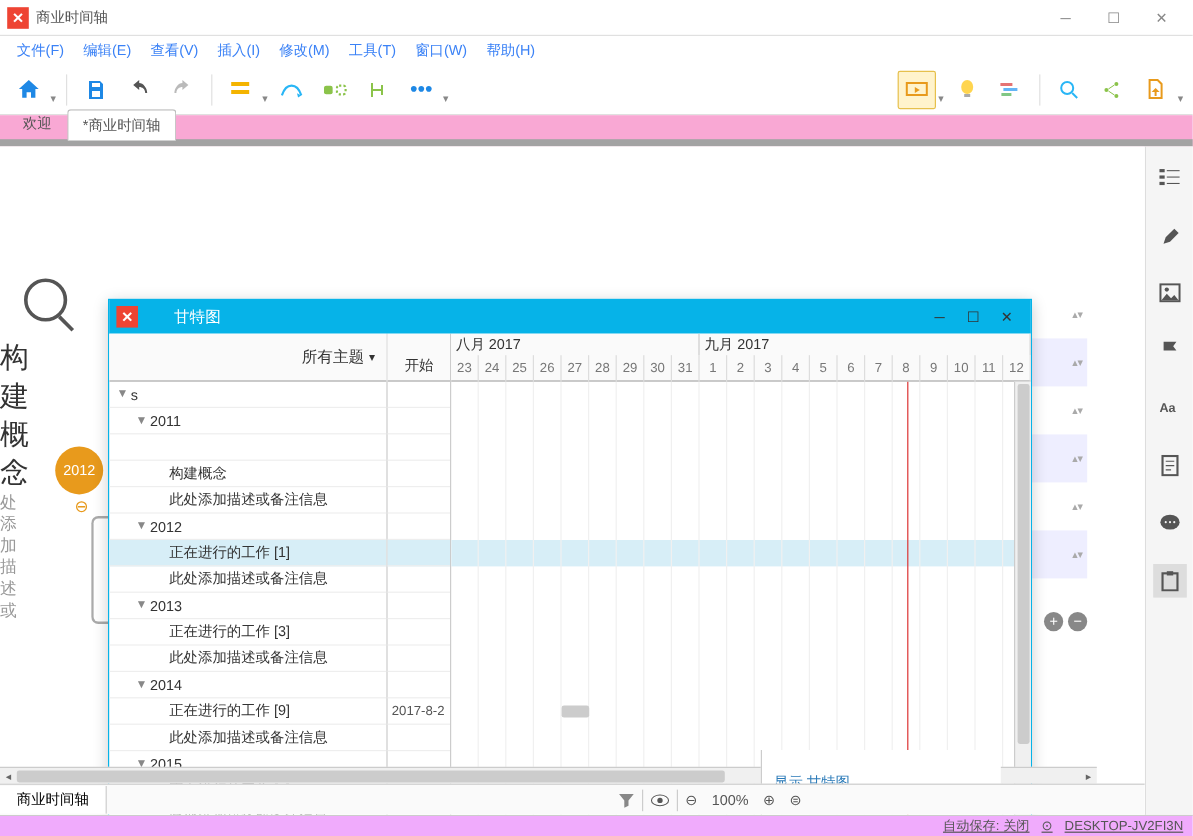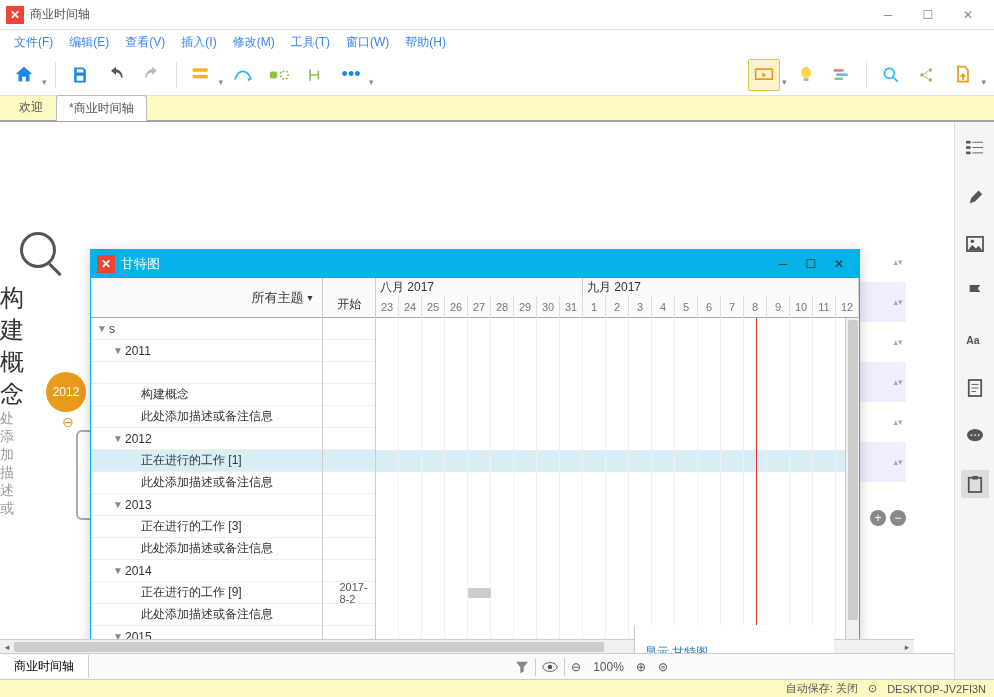--- a/index.html
+++ b/index.html
@@ -17,21 +17,21 @@
 
 
 .toolbar { height: 42px; display: flex; align-items: center; padding: 0 8px; border-bottom: 1px solid #e0e0e0; gap: 4px; }
 .toolbar .tbtn { width: 32px; height: 32px; display: flex; align-items: center; justify-content: center; cursor: pointer; border-radius: 2px; }
 .toolbar .sep { width: 1px; height: 26px; background: #e0e0e0; margin: 0 4px; }
 .toolbar .tbtn.active { background: #fff3cc; border: 1px solid #e6c04c; }
 .toolbar .spacer { flex: 1; }
 .toolbar .dd { font-size: 9px; color: #888; margin-left: -2px; align-self: flex-end; padding-bottom: 8px; }
 
 
-.tabs { height: 26px; display: flex; align-items: flex-end; padding: 0 6px; border-bottom: 2px solid #a3a3a3; background: #fef9c3; }
+.tabs { height: 26px; display: flex; align-items: flex-end; padding: 0 6px; border-bottom: 6px solid #a3a3a3; background: #f9a8d4; }
 .tabs .tab { padding: 4px 12px; border: 1px solid transparent; border-bottom: none; color: #555; cursor: pointer; }
 .tabs .tab.active { background: #fff; border-color: #bbb; border-radius: 3px 3px 0 0; position: relative; top: 1px; }
 
 
 .main { display: flex; height: calc(697px - 30px - 24px - 42px - 26px - 18px); position: relative; }
 .canvas-area { flex: 1; position: relative; background: #fff; overflow: hidden; }
 .right-sidebar { width: 40px; background: #f5f5f5; display: flex; flex-direction: column; align-items: center; padding-top: 12px; gap: 20px; border-left: 1px solid #ddd; }
 .right-sidebar .sbtn { width: 28px; height: 28px; display: flex; align-items: center; justify-content: center; cursor: pointer; color: #4d7c0f; }
 .right-sidebar .sbtn.active { background: #ddd; }
 
@@ -41,35 +41,35 @@
 .bg-title { font-size: 24px; color: #333; }
 .bg-sub { font-size: 14px; color: #999; }
 .bg-year { width: 40px; height: 40px; border-radius: 50%; background: #e89a1c; color: #fff; display: flex; align-items: center; justify-content: center; font-size: 12px; }
 .bg-mag { width: 36px; height: 36px; border: 3px solid #555; border-radius: 50%; position: relative; }
 .bg-mag::after { content: ''; position: absolute; width: 16px; height: 3px; background: #555; bottom: -6px; right: -10px; transform: rotate(45deg); }
 
 
 .gantt { position: absolute; left: 90px; top: 127px; width: 770px; height: 470px; background: #fff; border: 1px solid #06b3e8; box-shadow: 0 3px 12px rgba(0,0,0,0.2); display: flex; flex-direction: column; }
 .gantt-title { height: 28px; background: #06b3e8; color: #fff; display: flex; align-items: center; padding: 0 6px; }
 .gantt-title .g-icon { width: 18px; height: 18px; background: #e43; color: #fff; display: flex; align-items: center; justify-content: center; font-weight: bold; margin-right: 6px; }
-.gantt-title .g-title { flex: 1; font-size: 13px; }
+.gantt-title .g-title { flex: 1; font-size: 13px; margin-left: 24px; }
 .gantt-title .g-btn { width: 28px; height: 24px; display: flex; align-items: center; justify-content: center; cursor: pointer; color: #333; }
 .gantt-body { flex: 1; display: flex; overflow: hidden; }
 .gantt-left { width: 248px; display: flex; flex-direction: column; border-right: 1px solid #ccc; }
 .gantt-left-head { height: 40px; border-bottom: 1px solid #aaa; display: flex; align-items: center; justify-content: flex-end; padding: 0 10px; color: #333; gap: 4px; font-size: 13px; background: #fafafa; }
 .gantt-left-body { flex: 1; overflow: hidden; }
 .tree-row { height: 22px; display: flex; align-items: center; padding-left: 4px; border-bottom: 1px solid #eee; cursor: pointer; color: #333; font-size: 12px; }
 .tree-row.sel { background: #d7eef7; }
 .tree-arrow { width: 10px; color: #888; font-size: 10px; display: inline-block; margin-right: 2px; }
 .gantt-left-scroll { height: 14px; background: #f0f0f0; border-top: 1px solid #ccc; position: relative; }
 
 .gantt-mid { width: 56px; display: flex; flex-direction: column; border-right: 1px solid #ccc; }
 .gantt-mid-head { height: 40px; border-bottom: 1px solid #aaa; display: flex; align-items: flex-end; justify-content: center; padding-bottom: 4px; font-size: 12px; color: #333; background: #fafafa; }
 .gantt-mid-body { flex: 1; }
-.mid-row { height: 22px; border-bottom: 1px solid #eee; font-size: 11px; color: #555; padding-left: 16px; display: flex; align-items: center; overflow: hidden; }
+.mid-row { height: 22px; border-bottom: 1px solid #eee; font-size: 11px; color: #555; padding-left: 3px; display: flex; align-items: center; overflow: hidden; }
 .mid-row.sel { background: #d7eef7; }
 
 .gantt-right { flex: 1; display: flex; flex-direction: column; position: relative; }
 .gantt-right-head { height: 40px; border-bottom: 1px solid #aaa; background: #fafafa; }
 .month-row { height: 18px; display: flex; }
 .month-cell { border-right: 1px solid #ccc; font-size: 12px; color: #333; padding-left: 4px; display: flex; align-items: center; }
 .day-row { height: 22px; display: flex; }
 .day-cell { width: 23px; border-right: 1px solid #ddd; font-size: 11px; color: #777; display: flex; align-items: center; justify-content: center; }
 .gantt-right-body { flex: 1; position: relative; overflow: hidden; }
 .grid-col { position: absolute; top: 0; bottom: 0; border-right: 1px solid #f0f0f0; }
@@ -91,21 +91,21 @@
 .hscroll .thumb { position: absolute; top: 2px; height: 10px; background: #ccc; border-radius: 2px; }
 
 .bottombar { height: 26px; display: flex; align-items: center; border-top: 1px solid #ccc; background: #fafafa; }
 .sheet-tab { padding: 3px 14px; border-right: 1px solid #ccc; background: #fff; font-size: 12px; cursor: pointer; }
 .bottombar .bflex { flex: 1; }
 .bottombar .bctl { padding: 0 6px; color: #555; display: flex; align-items: center; gap: 4px; cursor: pointer; }
 .links-col { position: absolute; left: 634px; bottom: 0; width: 200px; height: 54px; border-left: 1px solid #ccc; background: #fff; display: flex; flex-direction: column; justify-content: center; gap: 4px; padding-left: 10px; }
 .links-col a { color: #2a7ab8; font-size: 12px; text-decoration: none; cursor: pointer; }
 
 
-.statusbar { height: 18px; background: #fef9c3; border-top: 1px solid #ccc; display: flex; align-items: center; justify-content: flex-end; padding: 0 8px; font-size: 11px; color: #555; gap: 10px; }
+.statusbar { height: 18px; background: #f0abfc; border-top: 1px solid #ccc; display: flex; align-items: center; justify-content: flex-end; padding: 0 8px; font-size: 11px; color: #555; gap: 10px; text-decoration: underline; }
 </style>
 </head>
 <body>
 
 <div class="titlebar">
   <div class="app-icon">✕</div>
   <div class="title">商业时间轴</div>
   <div class="win-btn">─</div>
   <div class="win-btn">☐</div>
   <div class="win-btn">✕</div>

